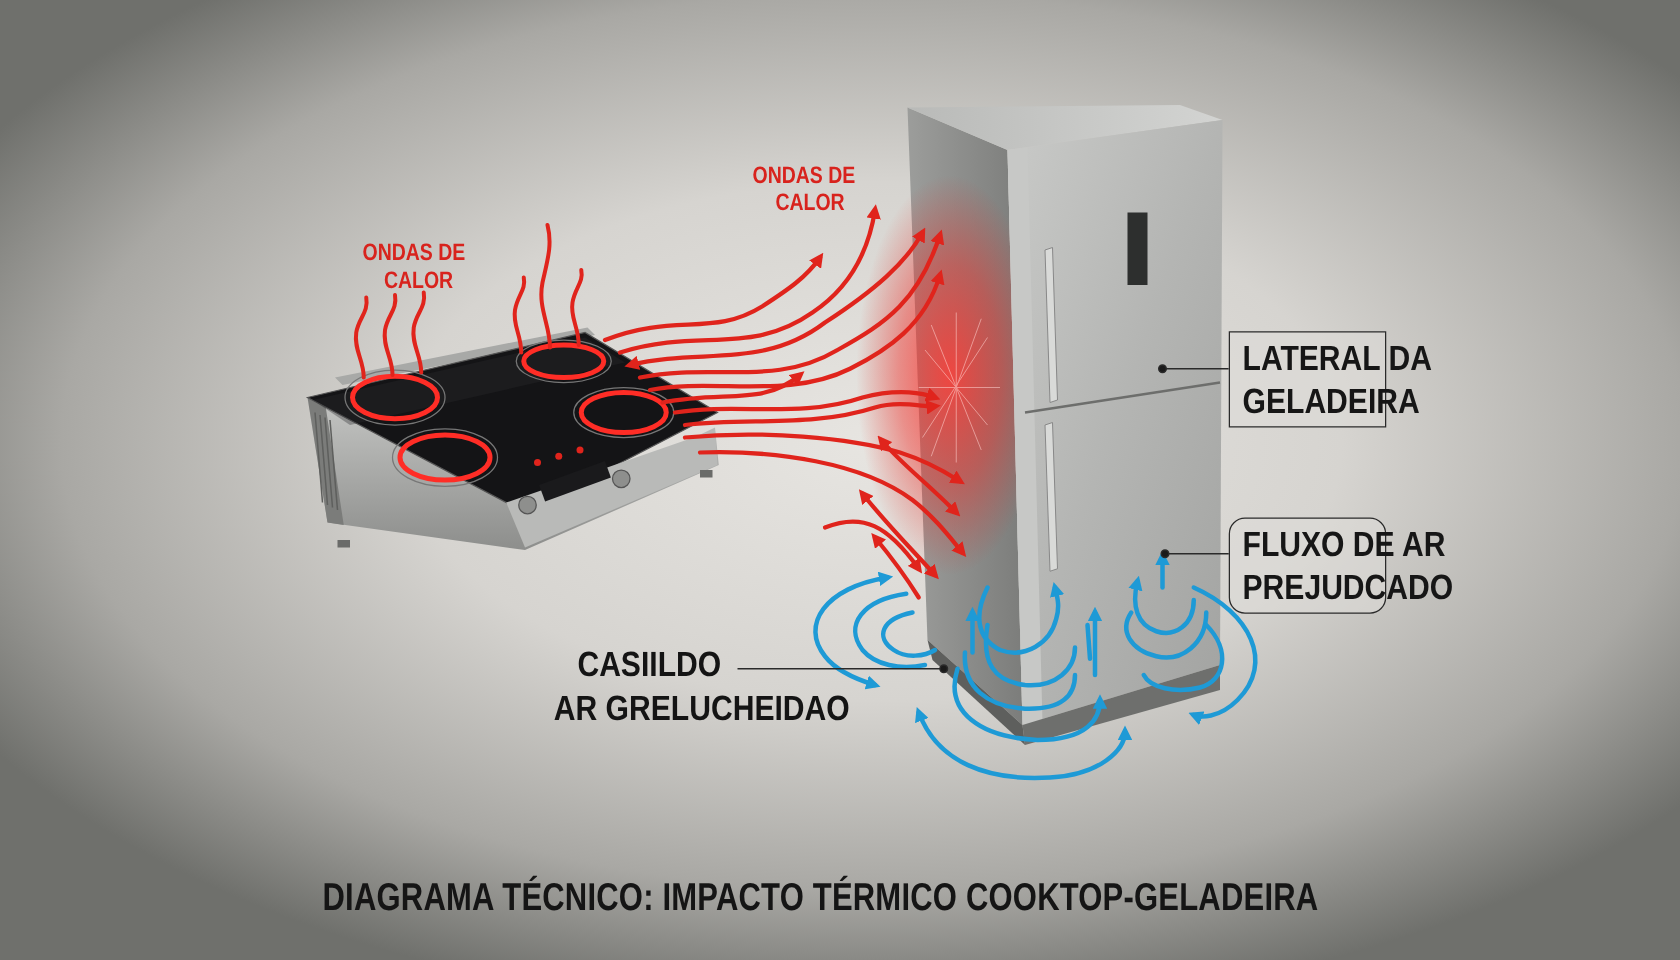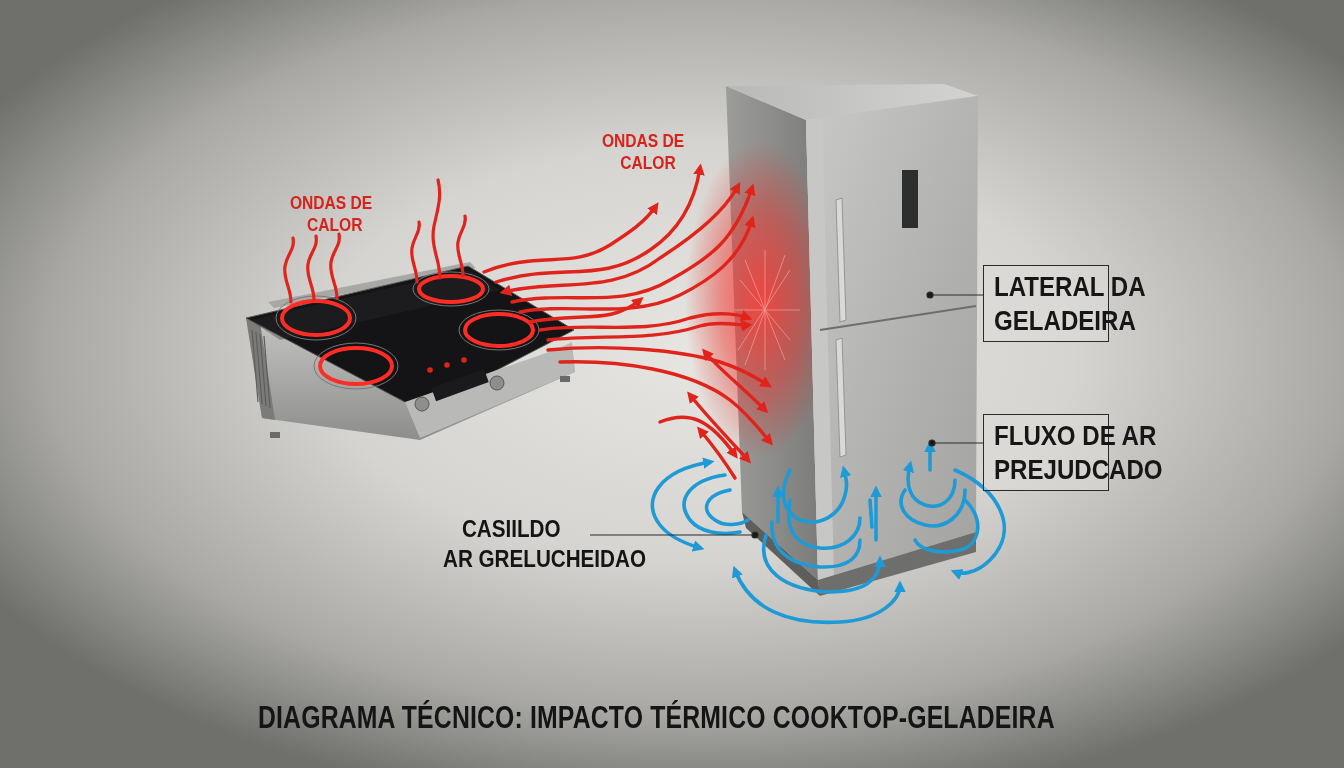--- a/index.html
+++ b/index.html
@@ -13,21 +13,21 @@
     position:absolute; font-family:"Liberation Sans", sans-serif;
     font-weight:bold; text-align:center; line-height:1.18;
     transform:scaleX(0.82); transform-origin:left top; white-space:nowrap;
   }
   .red-lbl { color:#d8231d; font-size:19px; }
   .box-lbl {
     position:absolute; border:1.5px solid #2a2a2a; background:rgba(222,221,217,0.55);
     padding:4px 10px; color:#161616; font-size:28px; font-weight:bold; line-height:1.2;
   }
   .box-lbl span { display:block; transform:scaleX(0.86); transform-origin:left top; white-space:nowrap; }
-  .plain-lbl { position:absolute; color:#141414; font-size:24px; font-weight:bold; line-height:1.25; }
+  .plain-lbl { position:absolute; color:#141414; font-size:28px; font-weight:bold; line-height:1.25; }
   .plain-lbl span { display:block; transform:scaleX(0.86); transform-origin:left top; white-space:nowrap; }
   .title {
     position:absolute; left:258px; top:700px; font-size:31px; font-weight:bold; color:#151515;
     transform:scaleX(0.80); transform-origin:left top; white-space:nowrap; letter-spacing:0.2px;
   }
 </style>
 </head>
 <body>
 
 <svg class="scene" width="1344" height="768" viewBox="0 0 1344 768" xmlns="http://www.w3.org/2000/svg">
@@ -197,21 +197,21 @@
 <div class="lbl red-lbl" style="left:602px;top:130px;">
   <div>ONDAS DE</div>
   <div style="padding-left:12px;">CALOR</div>
 </div>
 
 <div class="box-lbl" style="left:983px;top:265px;width:104px;">
   <span>LATERAL DA</span>
   <span>GELADEIRA</span>
 </div>
 
-<div class="box-lbl" style="left:983px;top:414px;width:104px;">
+<div class="box-lbl" style="left:983px;top:414px;width:104px;border-radius:13px;">
   <span>FLUXO DE AR</span>
   <span>PREJUDCADO</span>
 </div>
 
 <div class="plain-lbl" style="left:443px;top:514px;">
   <span style="padding-left:22px;">CASIILDO</span>
   <span>AR GRELUCHEIDAO</span>
 </div>
 
 <div class="title">DIAGRAMA TÉCNICO: IMPACTO TÉRMICO COOKTOP-GELADEIRA</div>

